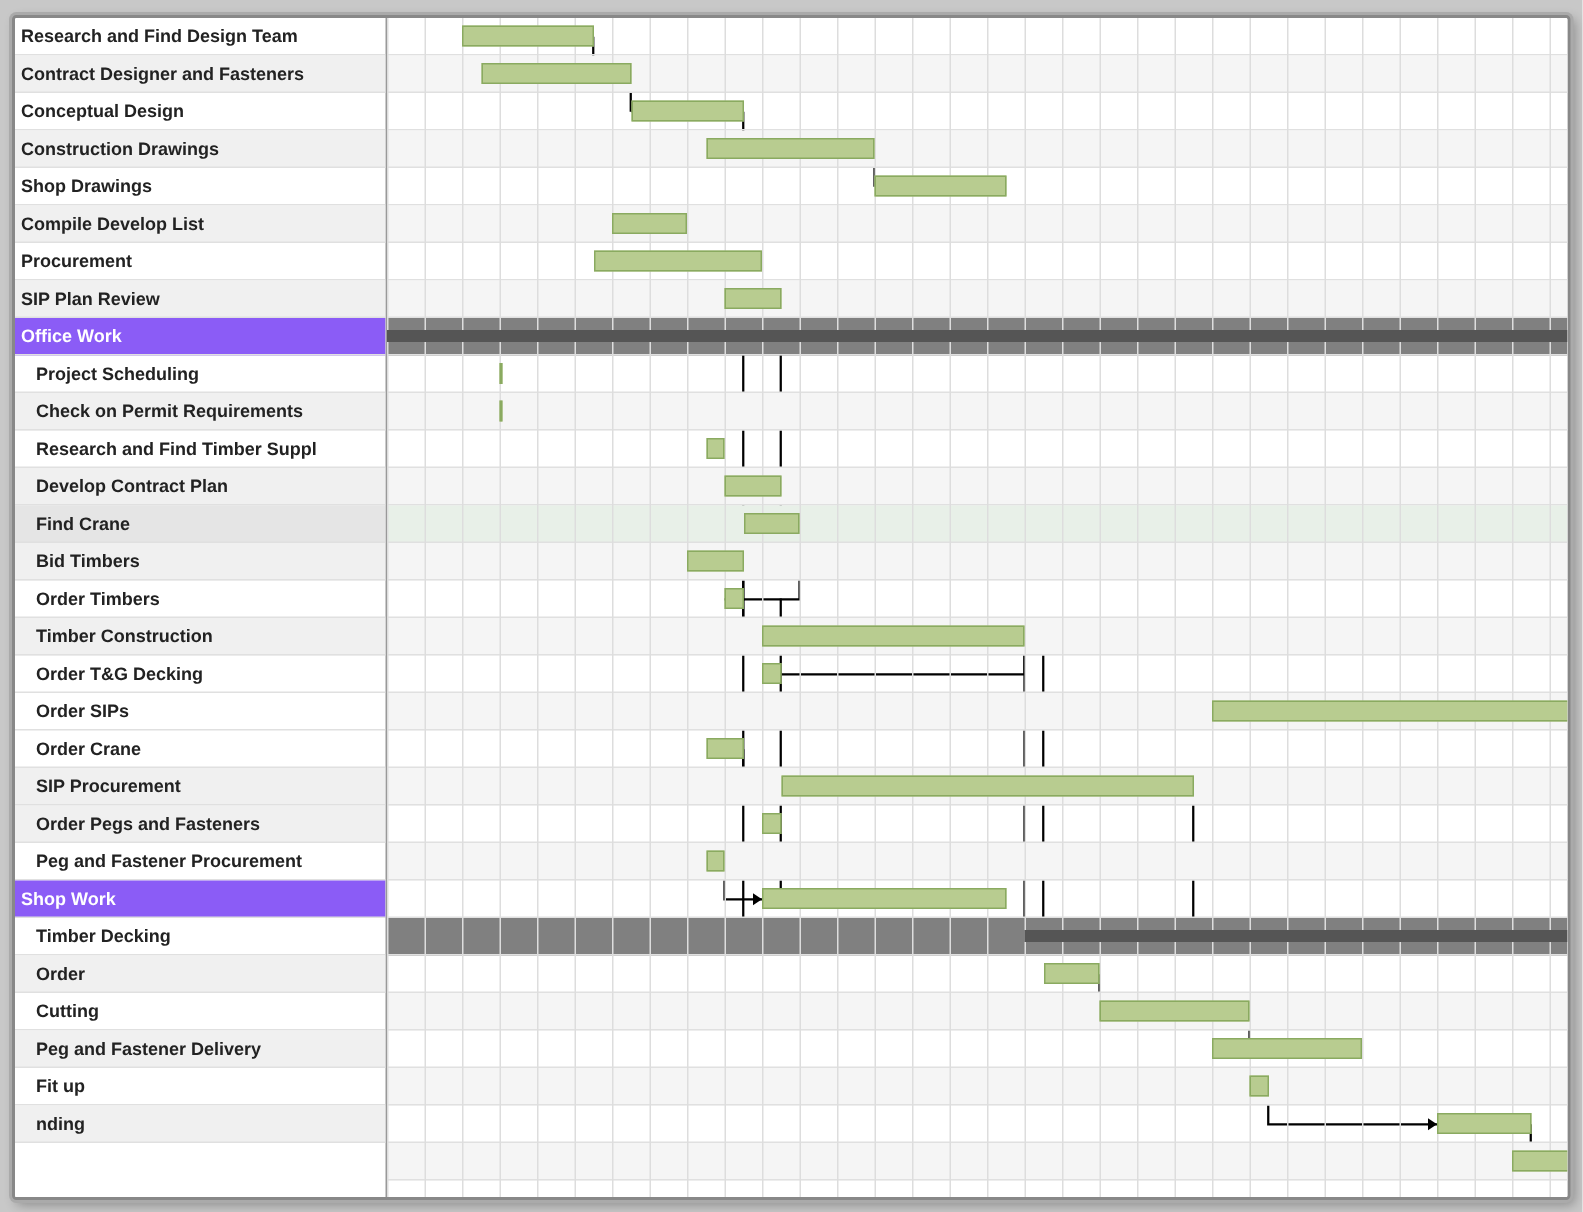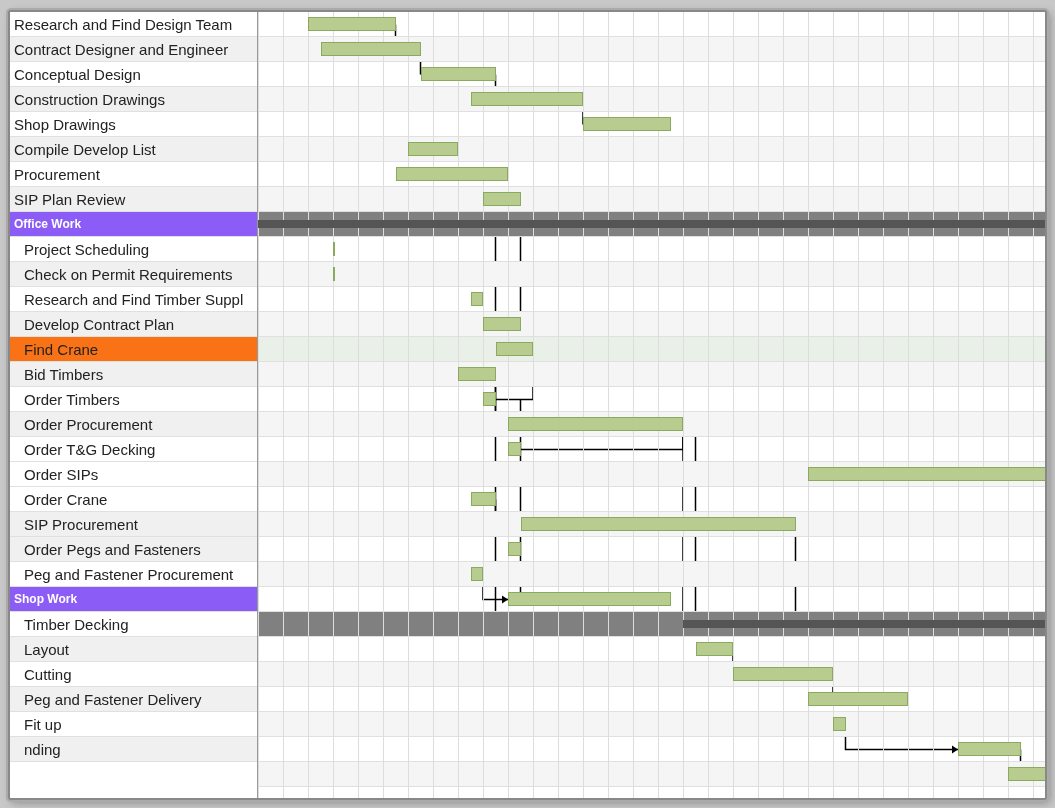--- a/index.html
+++ b/index.html
@@ -62,21 +62,21 @@
 
     .task-row.alt {
       background: #f0f0f0;
     }
 
     .task-row.indented {
       padding-left: 14px;
     }
 
     .task-row.highlighted {
-      background: #f97316;
+      background: #e5e5e5;
     }
 
     
     .chart-area {
       flex: 1;
       position: relative;
       overflow: hidden;
       background: white;
     }
 
@@ -130,42 +130,43 @@
       position: absolute;
       top: 0;
       left: 0;
       width: 100%;
       height: 100%;
       pointer-events: none;
       overflow: visible;
     }
 
     .task-label {
-      font-size: 15px;
+      font-size: 12px;
       color: #222;
+      font-weight: bold;
     }
 
     .task-label-group {
       font-size: 12px;
       font-weight: bold;
       color: white;
     }
   </style>
 </head>
 <body>
 
 <div class="gantt-wrapper">
   <div class="gantt-container">
 
     <div class="task-list" id="task-list">
     <div class="task-row">
           <span class="task-label">Research and Find Design Team</span>
         </div>
         <div class="task-row alt">
-          <span class="task-label">Contract Designer and Engineer</span>
+          <span class="task-label">Contract Designer and Fasteners</span>
         </div>
         <div class="task-row">
           <span class="task-label">Conceptual Design</span>
         </div>
         <div class="task-row alt">
           <span class="task-label">Construction Drawings</span>
         </div>
         <div class="task-row">
           <span class="task-label">Shop Drawings</span>
         </div>
@@ -196,21 +197,21 @@
         <div class="task-row indented highlighted">
           <span class="task-label">Find Crane</span>
         </div>
         <div class="task-row alt indented">
           <span class="task-label">Bid Timbers</span>
         </div>
         <div class="task-row indented">
           <span class="task-label">Order Timbers</span>
         </div>
         <div class="task-row alt indented">
-          <span class="task-label">Order Procurement</span>
+          <span class="task-label">Timber Construction</span>
         </div>
         <div class="task-row indented">
           <span class="task-label">Order T&amp;G Decking</span>
         </div>
         <div class="task-row indented">
           <span class="task-label">Order SIPs</span>
         </div>
         <div class="task-row indented">
           <span class="task-label">Order Crane</span>
         </div>
@@ -223,21 +224,21 @@
         <div class="task-row indented">
           <span class="task-label">Peg and Fastener Procurement</span>
         </div>
         <div class="task-row group-header">
           <span class="task-label-group">Shop Work</span>
         </div>
         <div class="task-row indented">
           <span class="task-label">Timber Decking</span>
         </div>
         <div class="task-row alt indented">
-          <span class="task-label">Layout</span>
+          <span class="task-label">Order</span>
         </div>
         <div class="task-row indented">
           <span class="task-label">Cutting</span>
         </div>
         <div class="task-row alt indented">
           <span class="task-label">Peg and Fastener Delivery</span>
         </div>
         <div class="task-row indented">
           <span class="task-label">Fit up</span>
         </div>

